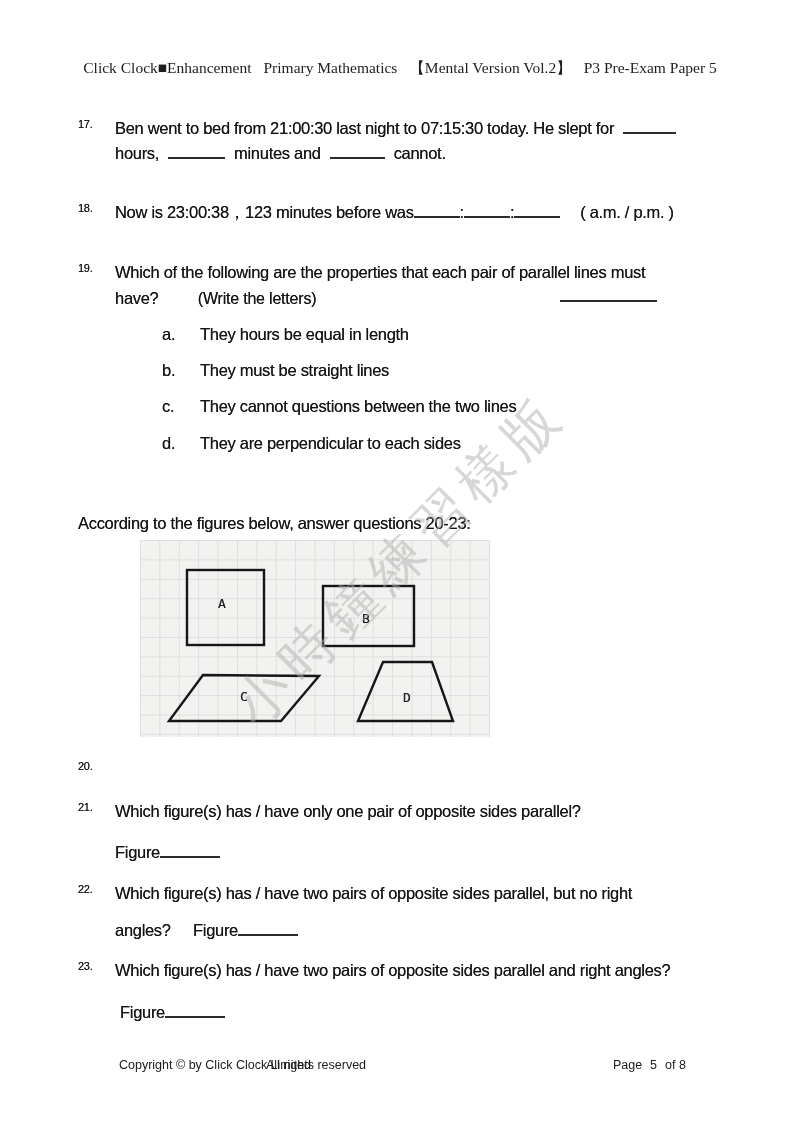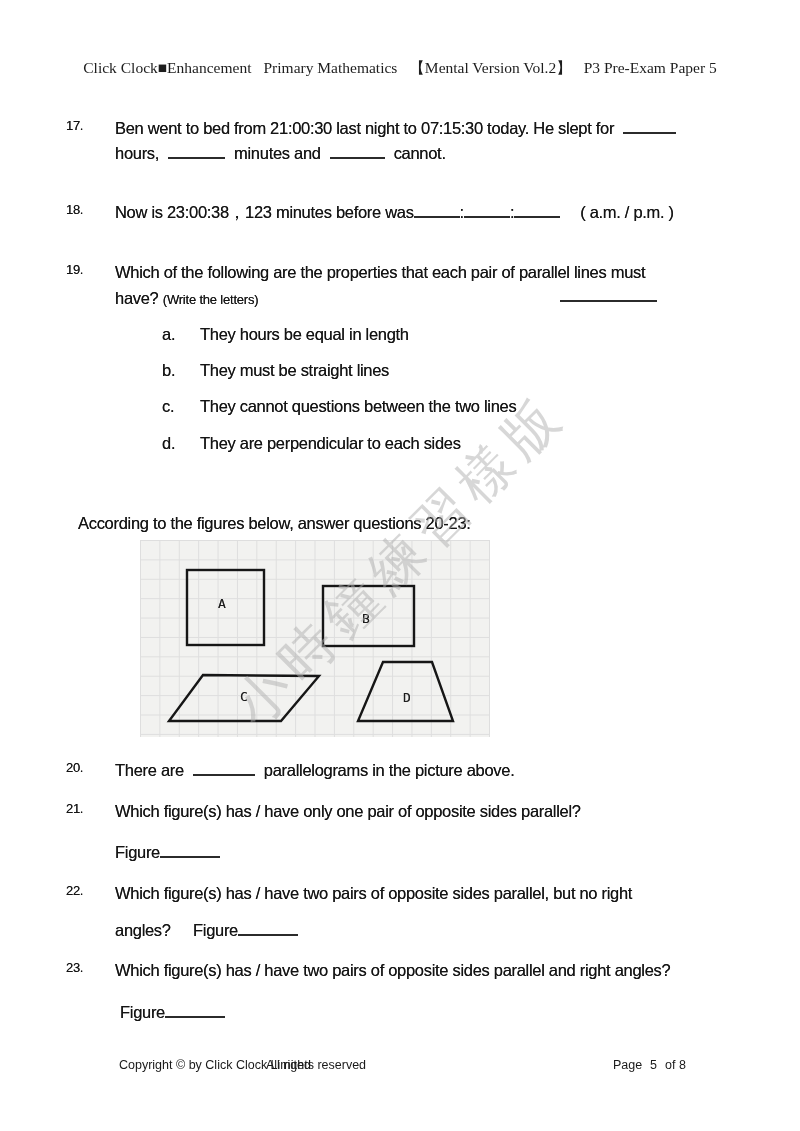--- a/index.html
+++ b/index.html
@@ -5,23 +5,23 @@
   html,body{margin:0;padding:0;background:#ffffff;}
   .page{
     position:relative;width:800px;height:1131px;background:#ffffff;overflow:hidden;
     font-family:"Liberation Sans",sans-serif;color:#141414;
   }
   
   .tline{
     position:absolute;white-space:nowrap;font-size:16.5px;line-height:20px;
     letter-spacing:-0.3px;text-shadow:0 0 0.6px rgba(0,0,0,0.75);
   }
-  .qnum{position:absolute;left:66px;white-space:nowrap;font-size:13px;
+  .qnum{position:absolute;left:78px;white-space:nowrap;font-size:11px;
     letter-spacing:-0.3px;text-shadow:0 0 0.6px rgba(0,0,0,0.75);}
-  .small{font-size:13px;letter-spacing:-0.2px;}
+  .small{font-size:16px;letter-spacing:-0.2px;margin-left:35px;}
   
   .blank{
     display:inline-block;height:13px;border-bottom:2px solid #2b2b2b;
     vertical-align:baseline;
   }
   .b53{width:53px;} .b57{width:57px;} .b55{width:55px;} .b46{width:46px;}
   .b62{width:62px;} .b60{width:60px;}
   .mlr{margin:0 9px;} .ml{margin-left:9px;}
   
   .header{
@@ -106,23 +106,20 @@
       <polygon points="63,135 179,136 141,181 29,181" fill="none" stroke="#161616" stroke-width="2.4"></polygon>
       <polygon points="243,122 292,122 313,181 218,181" fill="none" stroke="#161616" stroke-width="2.4"></polygon>
     </svg>
     <span class="shape-label" style="left:78px;top:56px">A</span>
     <span class="shape-label" style="left:222px;top:71px">B</span>
     <span class="shape-label" style="left:100px;top:149px">C</span>
     <span class="shape-label" style="left:263px;top:150px">D</span>
   </div>
 
   <div class="qnum" style="top:760px">20.</div>
-  <div class="tline" style="left:115px;top:760px">
-    <span>There are</span><span class="blank b62 mlr"></span><span>parallelograms in the picture above.</span>
-  </div>
 
   <div class="qnum" style="top:801px">21.</div>
   <div class="tline" style="left:115px;top:801px">Which figure(s) has / have only one pair of opposite sides parallel?</div>
   <div class="tline" style="left:115px;top:842px">
     <span>Figure</span><span class="blank b60"></span>
   </div>
 
   <div class="qnum" style="top:883px">22.</div>
   <div class="tline" style="left:115px;top:883px">Which figure(s) has / have two pairs of opposite sides parallel, but no right</div>
   <div class="tline" style="left:115px;top:920px">angles?</div>

